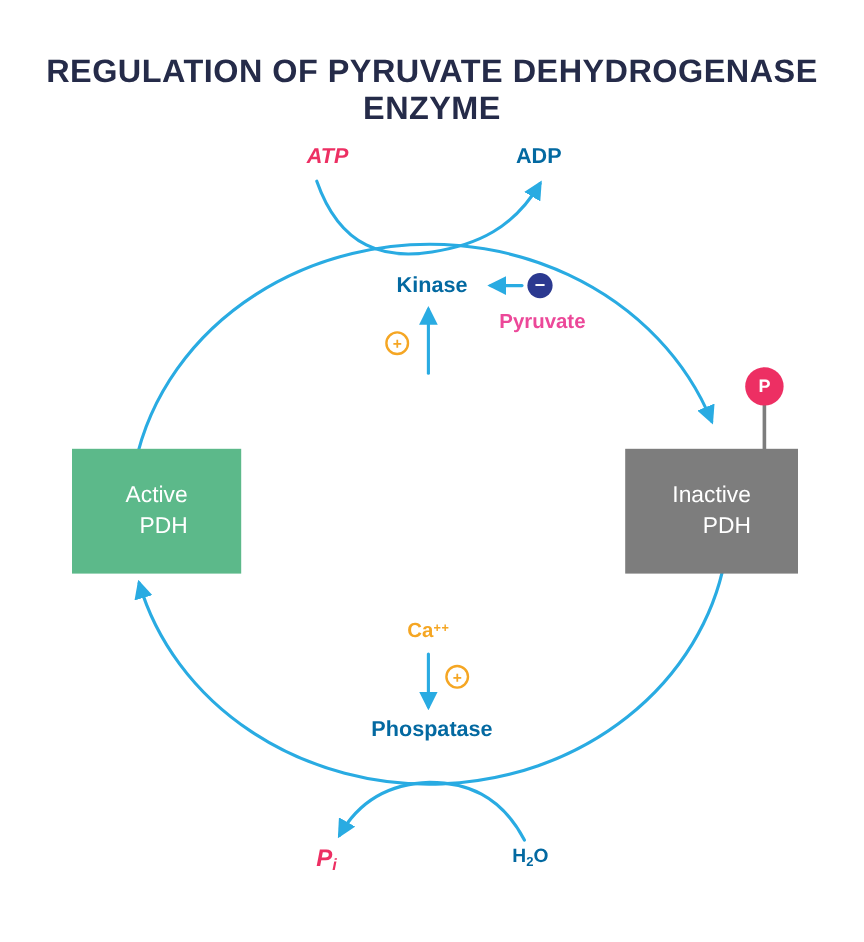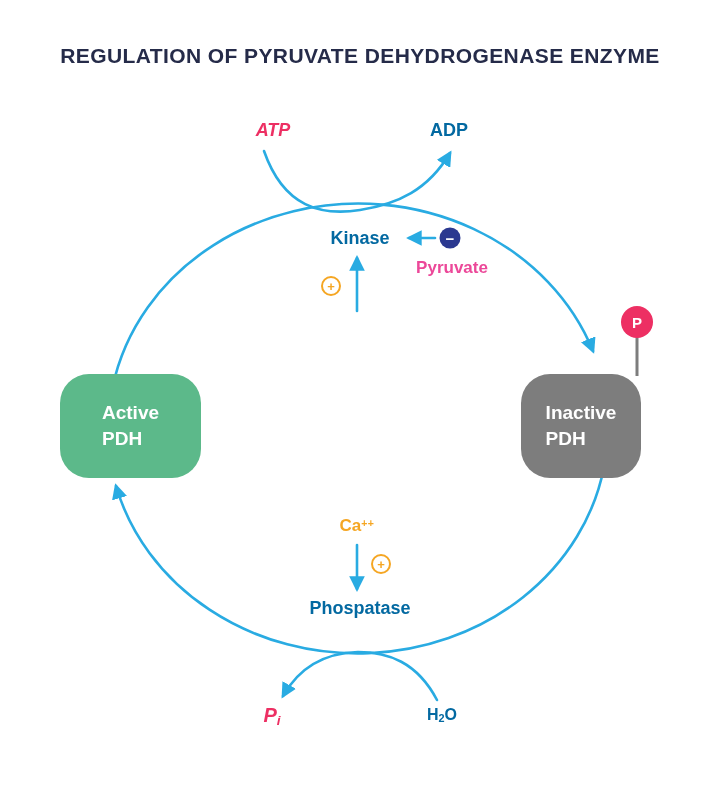--- a/index.html
+++ b/index.html
@@ -12,21 +12,21 @@
     overflow: hidden;
   }
   .diagram-svg { position: absolute; left: 0; top: 0; z-index: 0; }
   .arrow { fill: none; stroke: #29abe2; stroke-width: 2.6; stroke-linecap: round; }
   .ah-fill { fill: #29abe2; }
 
   .title {
     position: absolute;
     left: 0; top: 44px; width: 720px;
     text-align: center;
-    font-size: 21px;
+    font-size: 27px;
     font-weight: 700;
     letter-spacing: 0.4px;
     color: #252b49;
     z-index: 2;
   }
 
   .lbl {
     position: absolute;
     transform: translate(-50%, -50%);
     font-weight: 700;
@@ -39,31 +39,30 @@
   .c-orange { color: #f5a623; }
 
   .sub { font-size: 0.68em; vertical-align: -0.25em; }
   .sup { font-size: 0.62em; vertical-align: 0.38em; letter-spacing: 0.5px; }
 
   .pdh-box {
     position: absolute;
     display: flex;
     align-items: center;
     justify-content: center;
-    text-align: left;
+    text-align: right;
     color: #ffffff;
-    font-weight: 700;
+    font-weight: 400;
     font-size: 19px;
     line-height: 1.35;
     white-space: pre-line;
     z-index: 1;
-    border-radius: 29px;
   }
   .active-box   { left: 60px;  top: 374px; width: 141px; height: 104px; background: #5cb98a; }
-  .inactive-box { left: 521px; top: 374px; width: 120px; height: 104px; background: #7d7d7d; }
+  .inactive-box { left: 521px; top: 374px; width: 144px; height: 104px; background: #7d7d7d; }
 
   .p-badge {
     position: absolute;
     left: 621px; top: 306px;
     width: 32px; height: 32px;
     border-radius: 50%;
     background: #ed2f63;
     color: #ffffff;
     font-weight: 700;
     font-size: 15px;

